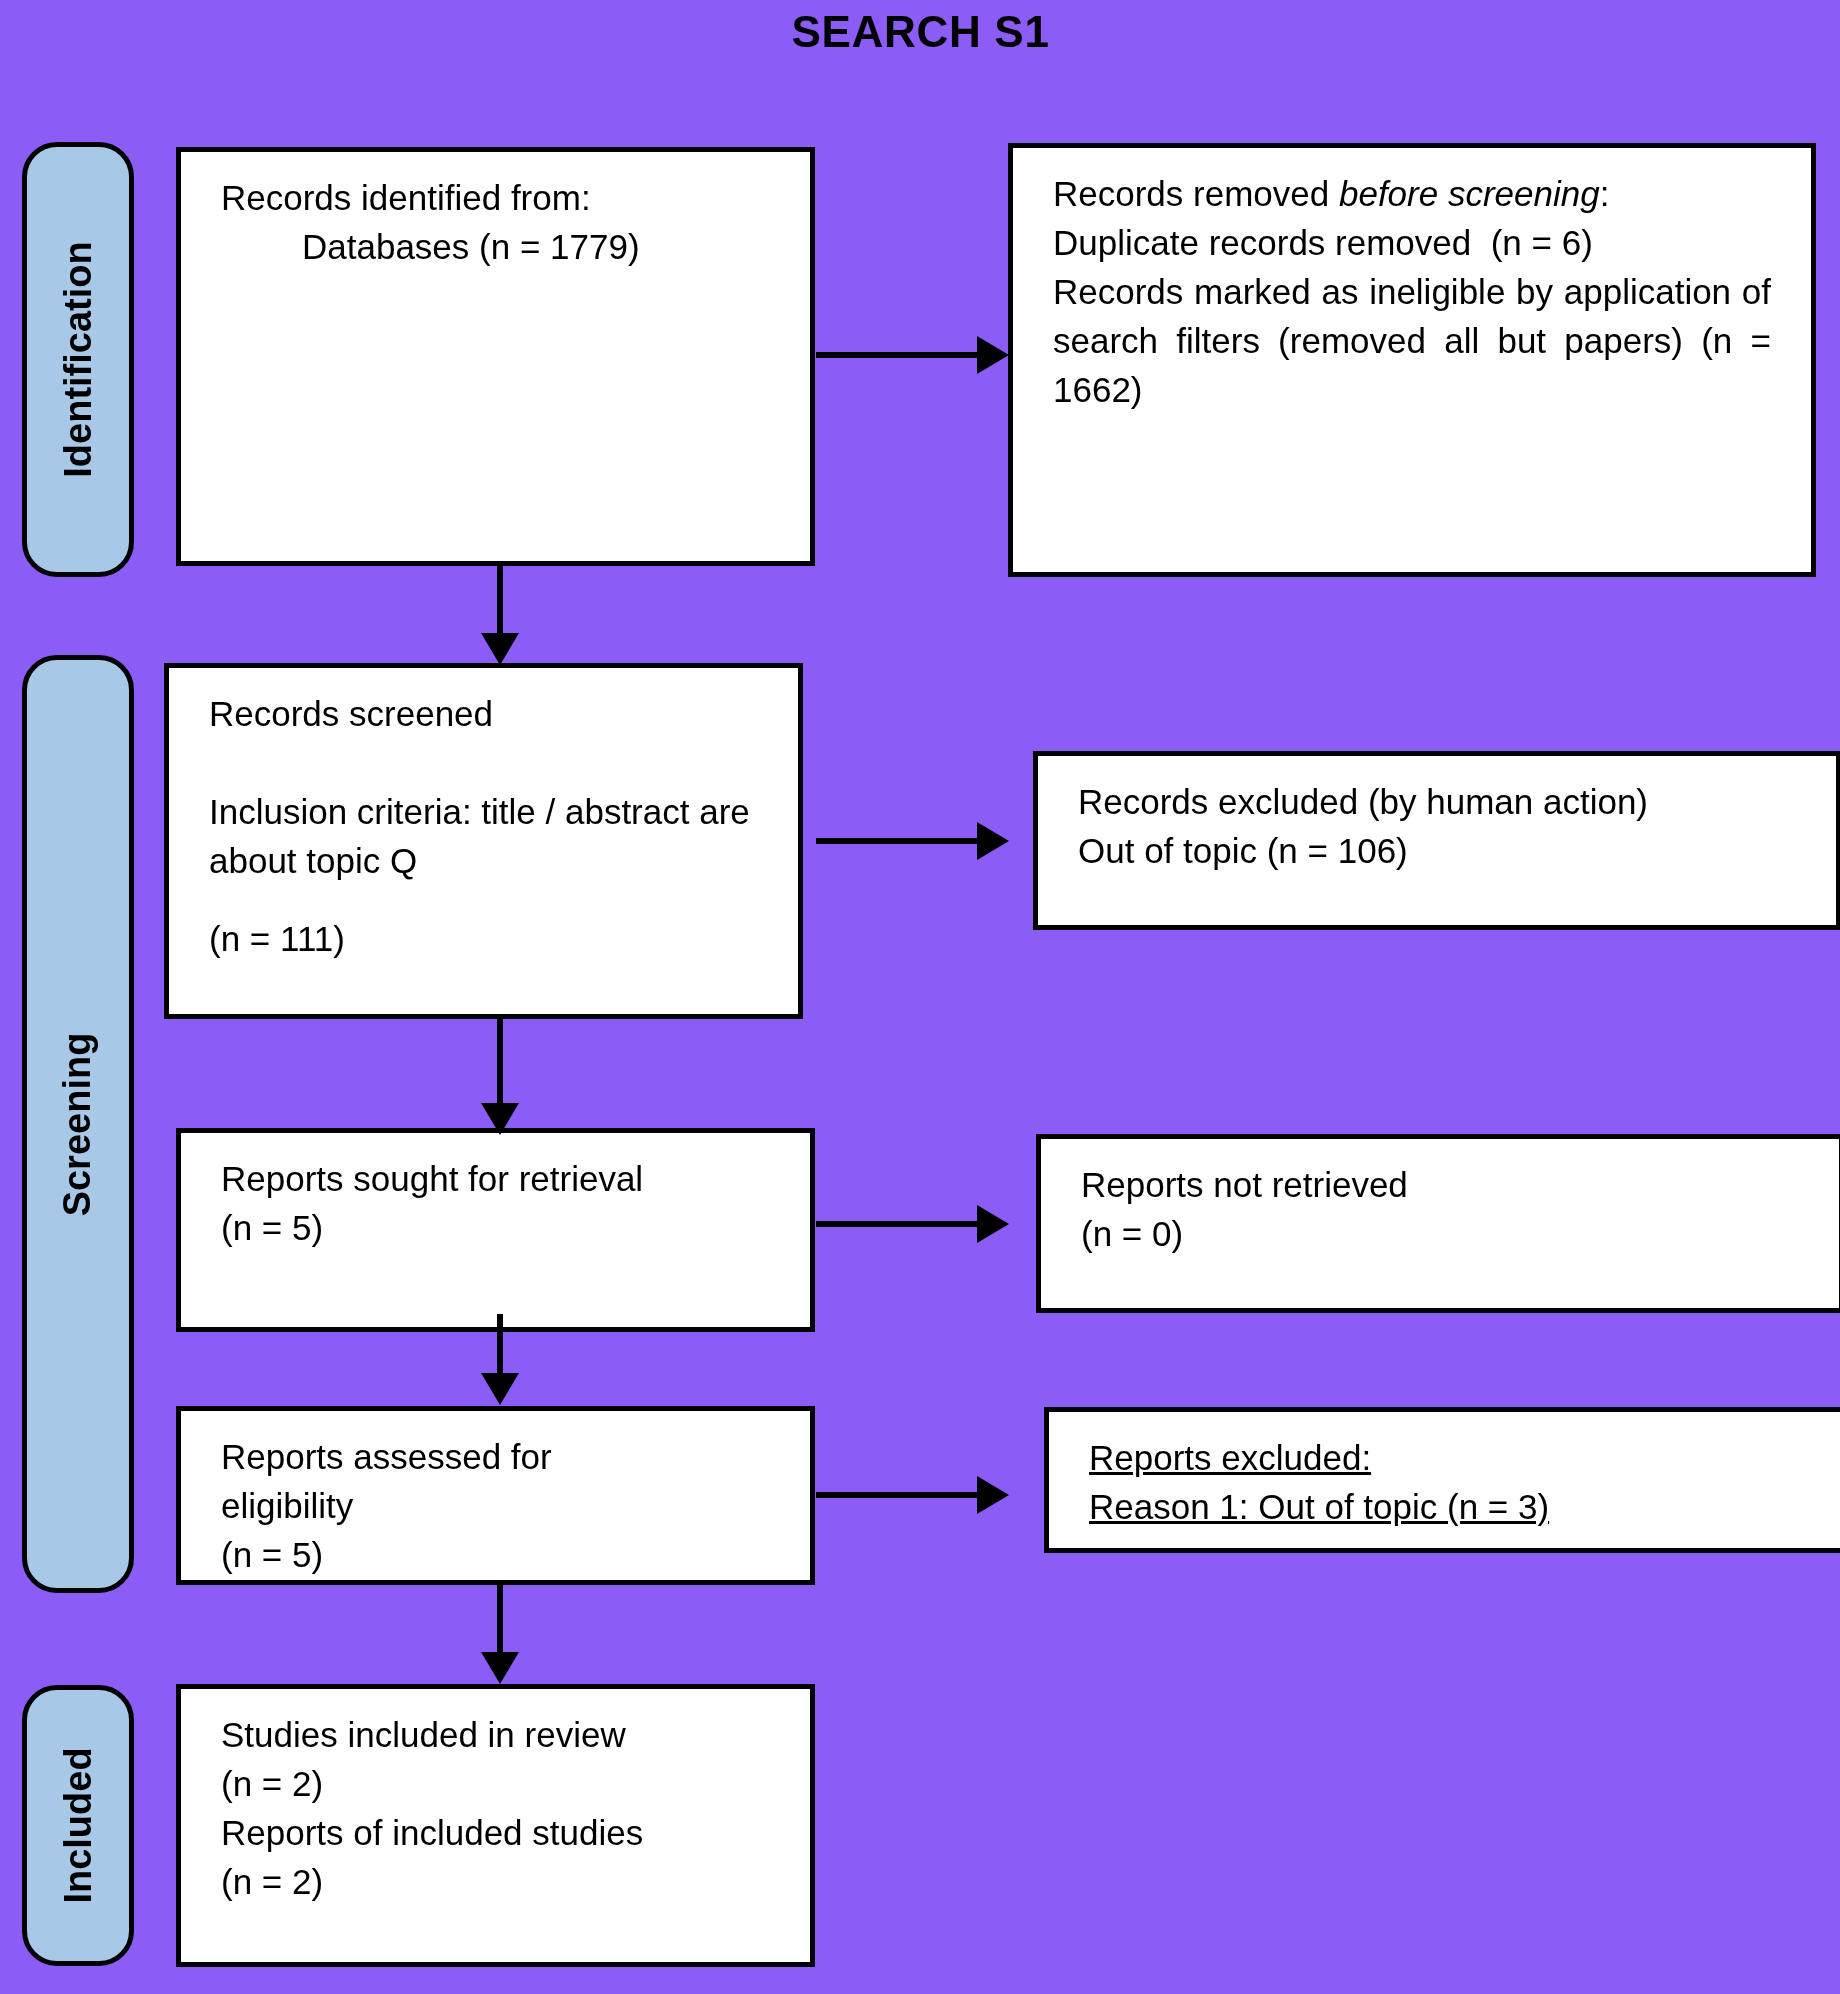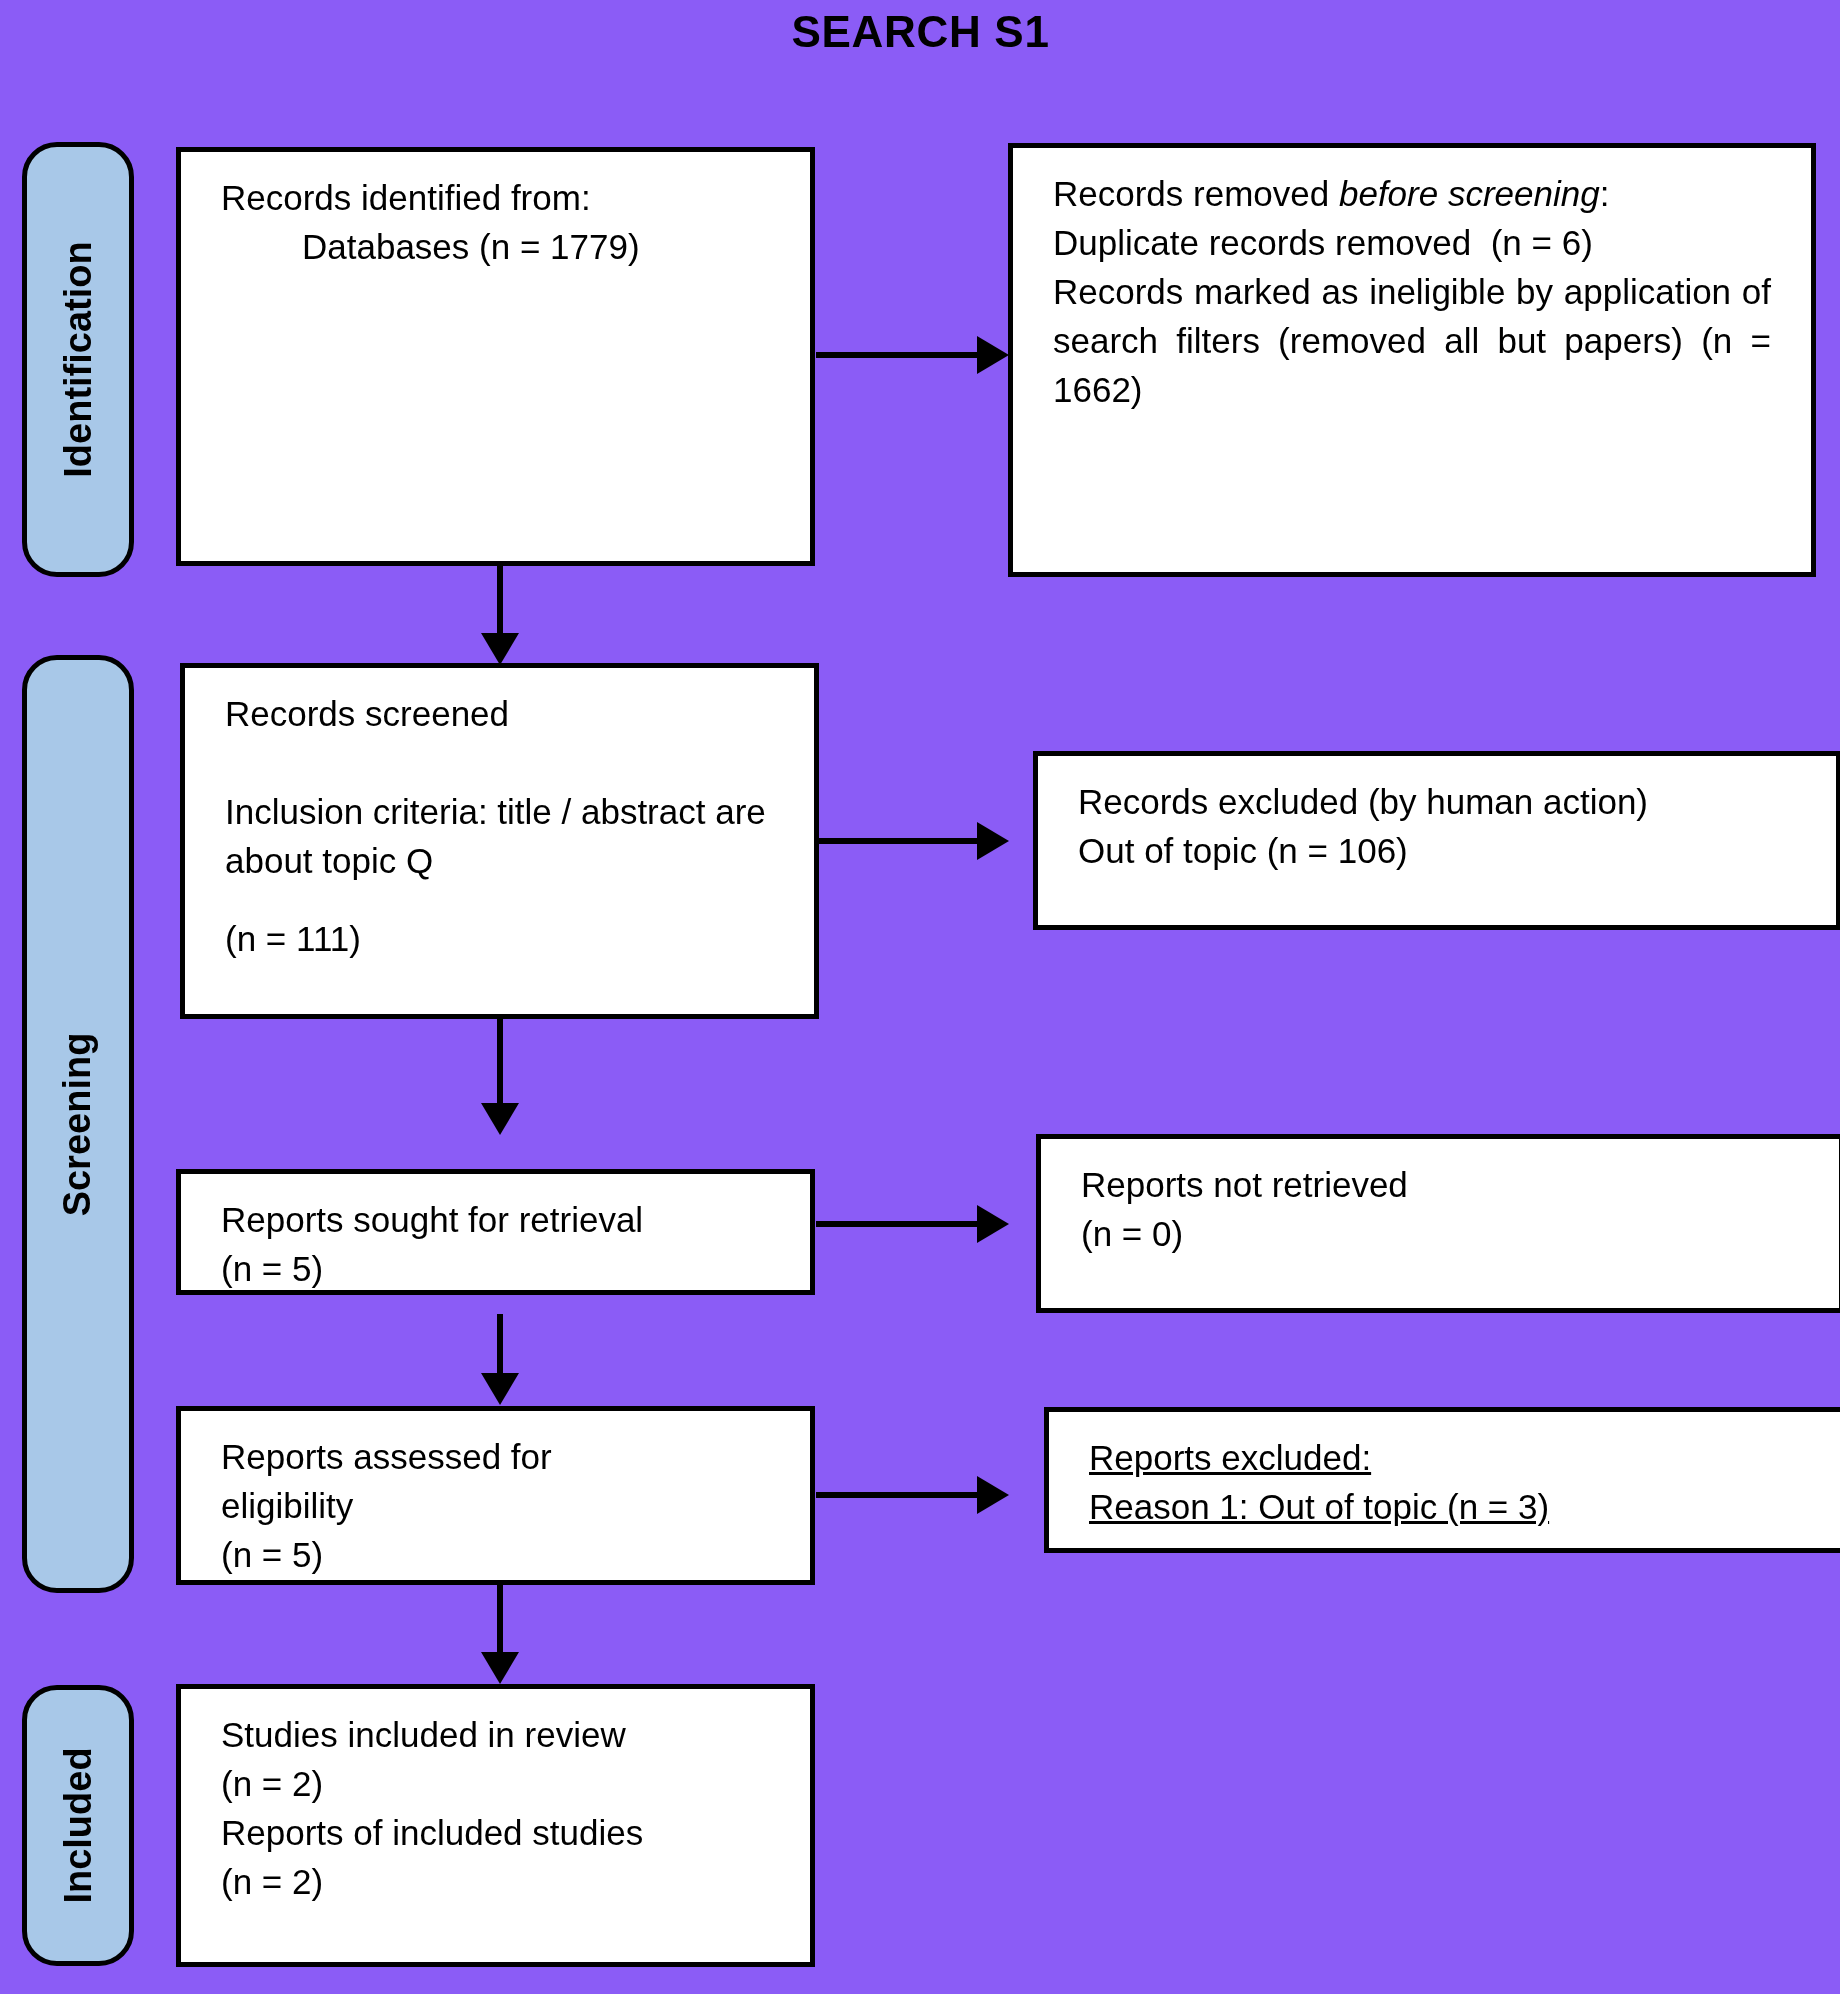--- a/index.html
+++ b/index.html
@@ -65,23 +65,23 @@
   .pre  { white-space: pre-wrap; }
   .indent-sm { padding-left: 81px; }
   .indent-md { }
   .justify { text-align: justify; }
   .italic { font-style: italic; }
   .gap { height: 49px; }
   .gap-sm { height: 29px; }
 
   #box-records-identified { left: 176px;  top: 147px;  width: 639px;  height: 419px; }
   #box-records-removed    { left: 1008px; top: 143px;  width: 808px; height: 434px; }
-  #box-records-screened   { left: 180px;  top: 663px;  width: 639px;  height: 356px; }
+  #box-records-screened   { left: 164px;  top: 663px;  width: 639px;  height: 356px; }
   #box-records-excluded   { left: 1008px; top: 751px; width: 808px; height: 179px; margin-left: 25px; }
-  #box-reports-sought     { left: 176px;  top: 1169px; width: 639px;  height: 126px; }
+  #box-reports-sought     { left: 176px;  top: 1128px; width: 639px;  height: 204px; }
   #box-reports-not-retrieved { left: 1008px; top: 1134px; width: 808px; height: 179px; margin-left: 28px; }
   #box-reports-assessed   { left: 176px;  top: 1406px; width: 639px;  height: 179px; }
   #box-reports-excluded   { left: 1044px; top: 1407px; width: 808px; height: 146px; text-decoration: underline; }
   #box-studies-included   { left: 176px;  top: 1684px; width: 639px;  height: 283px; }
 
   
   .shaft-h {
     position: absolute;
     height: 5.9px;
     background: #000000;

